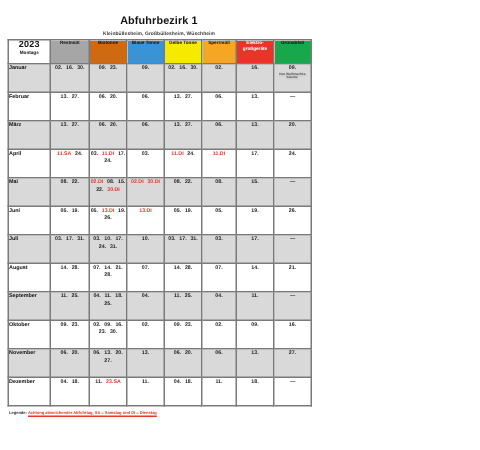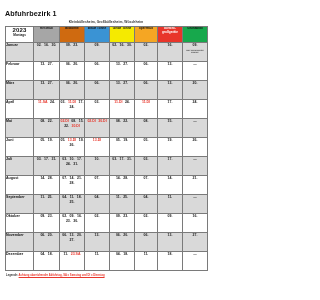--- a/index.html
+++ b/index.html
@@ -10,20 +10,21 @@
     color:#1a1a1a;
     overflow:hidden;
   }
   .page{
     width:212px;height:300px;
     box-sizing:border-box;
     padding:7px 5px 4px 5px;
     display:flex;flex-direction:column;
   }
   .title{
+    text-align:center;
     font-size:7.2px;
     font-weight:bold;
     letter-spacing:.1px;
     margin:2px 0 1.5px 0;
     color:#111;
   }
   .subtitle{
     text-align:center;
     font-size:3.3px;
     font-weight:bold;

